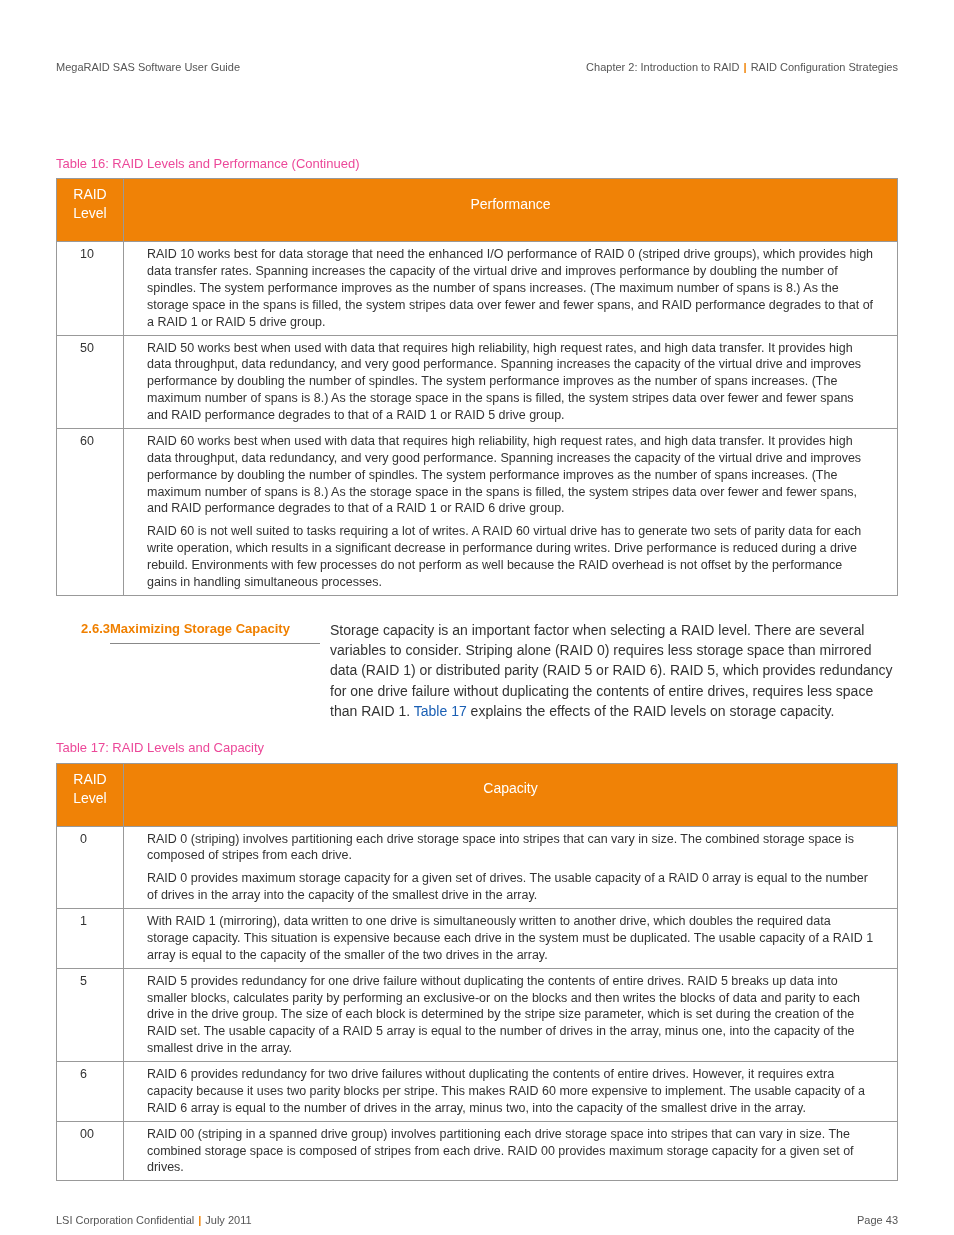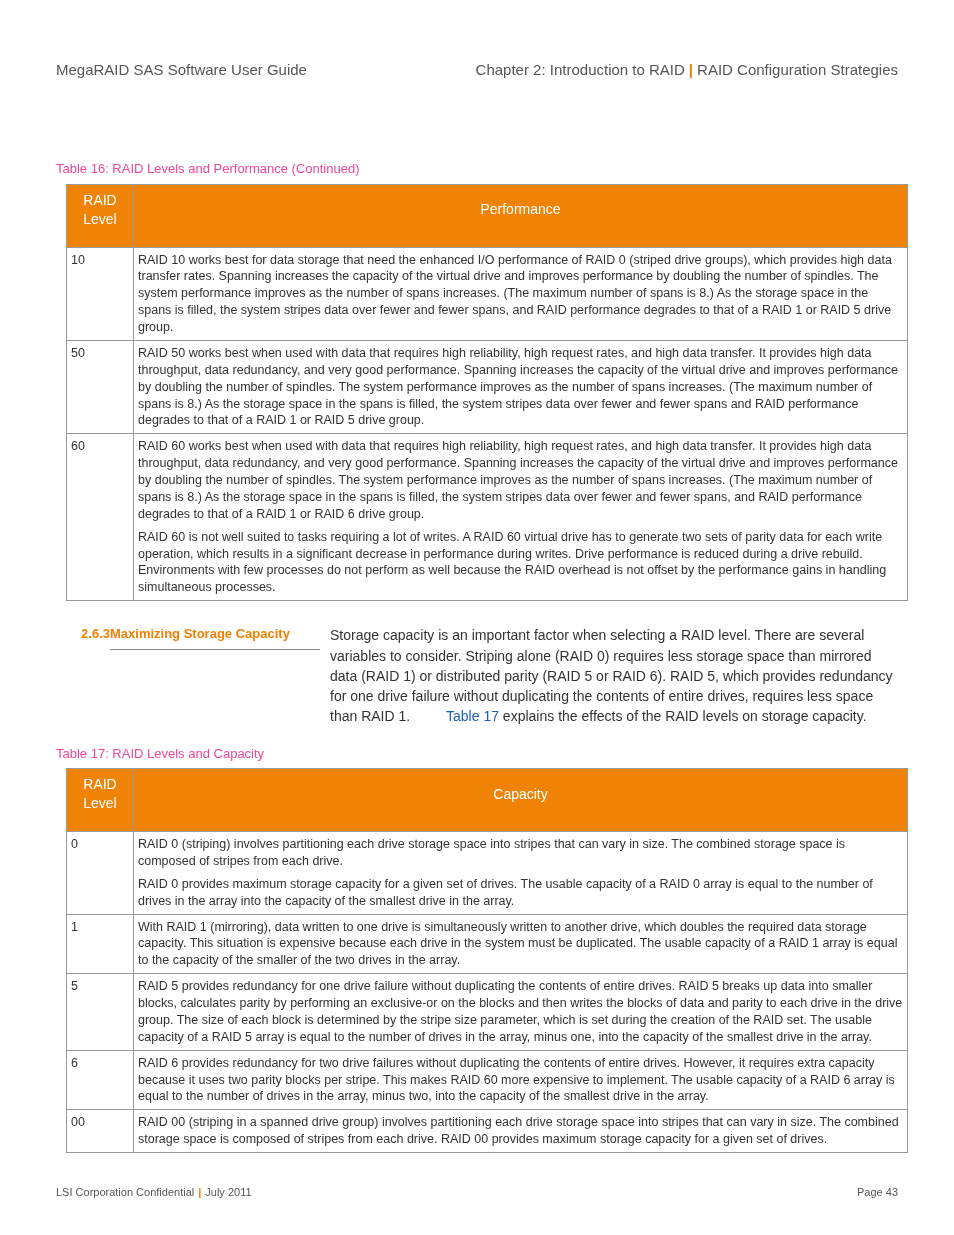--- a/index.html
+++ b/index.html
@@ -8,57 +8,56 @@
     color: #333;
     margin: 0;
     padding: 60px 56px 40px 56px;
     width: 954px;
     box-sizing: border-box;
     line-height: 1.35;
   }
   .header {
     display: flex;
     justify-content: space-between;
-    font-size: 15px;
+    font-size: 11px;
     color: #555;
     margin-bottom: 80px;
   }
   .header .sep {
     color: #f08000;
     font-weight: bold;
     padding: 0 4px;
   }
   .table-caption {
     font-weight: normal;
     font-size: 13px;
     margin: 14px 0 6px 0;
     color: #ec4899;
   }
   table {
     border-collapse: collapse;
     width: 100%;
     font-size: 12.5px;
     margin-bottom: 20px;
-    margin-left: 10px;
   }
   th {
     background: #f08206;
     color: #ffffff;
     font-weight: normal;
     padding: 6px 8px 18px 8px;
     text-align: center;
     border: 1px solid #999;
     font-size: 14px;
   }
   th.level {
     width: 50px;
   }
   td {
     border: 1px solid #999;
-    padding: 4px 4px;
+    padding: 4px 23px;
     vertical-align: top;
     font-size: 12.5px;
     color: #333;
   }
   td p {
     margin: 0 0 6px 0;
   }
   td p:last-child {
     margin-bottom: 0;
   }
@@ -86,21 +85,20 @@
   }
   .section-text {
     font-size: 14px;
     color: #333;
     line-height: 1.45;
     flex: 1;
     padding-left: 10px;
   }
   .link {
     color: #1a5fb4;
-    margin-left: 32px;
   }
   .footer {
     display: flex;
     justify-content: space-between;
     font-size: 11px;
     color: #555;
     margin-top: 32px;
   }
   .footer .sep {
     color: #f08000;

